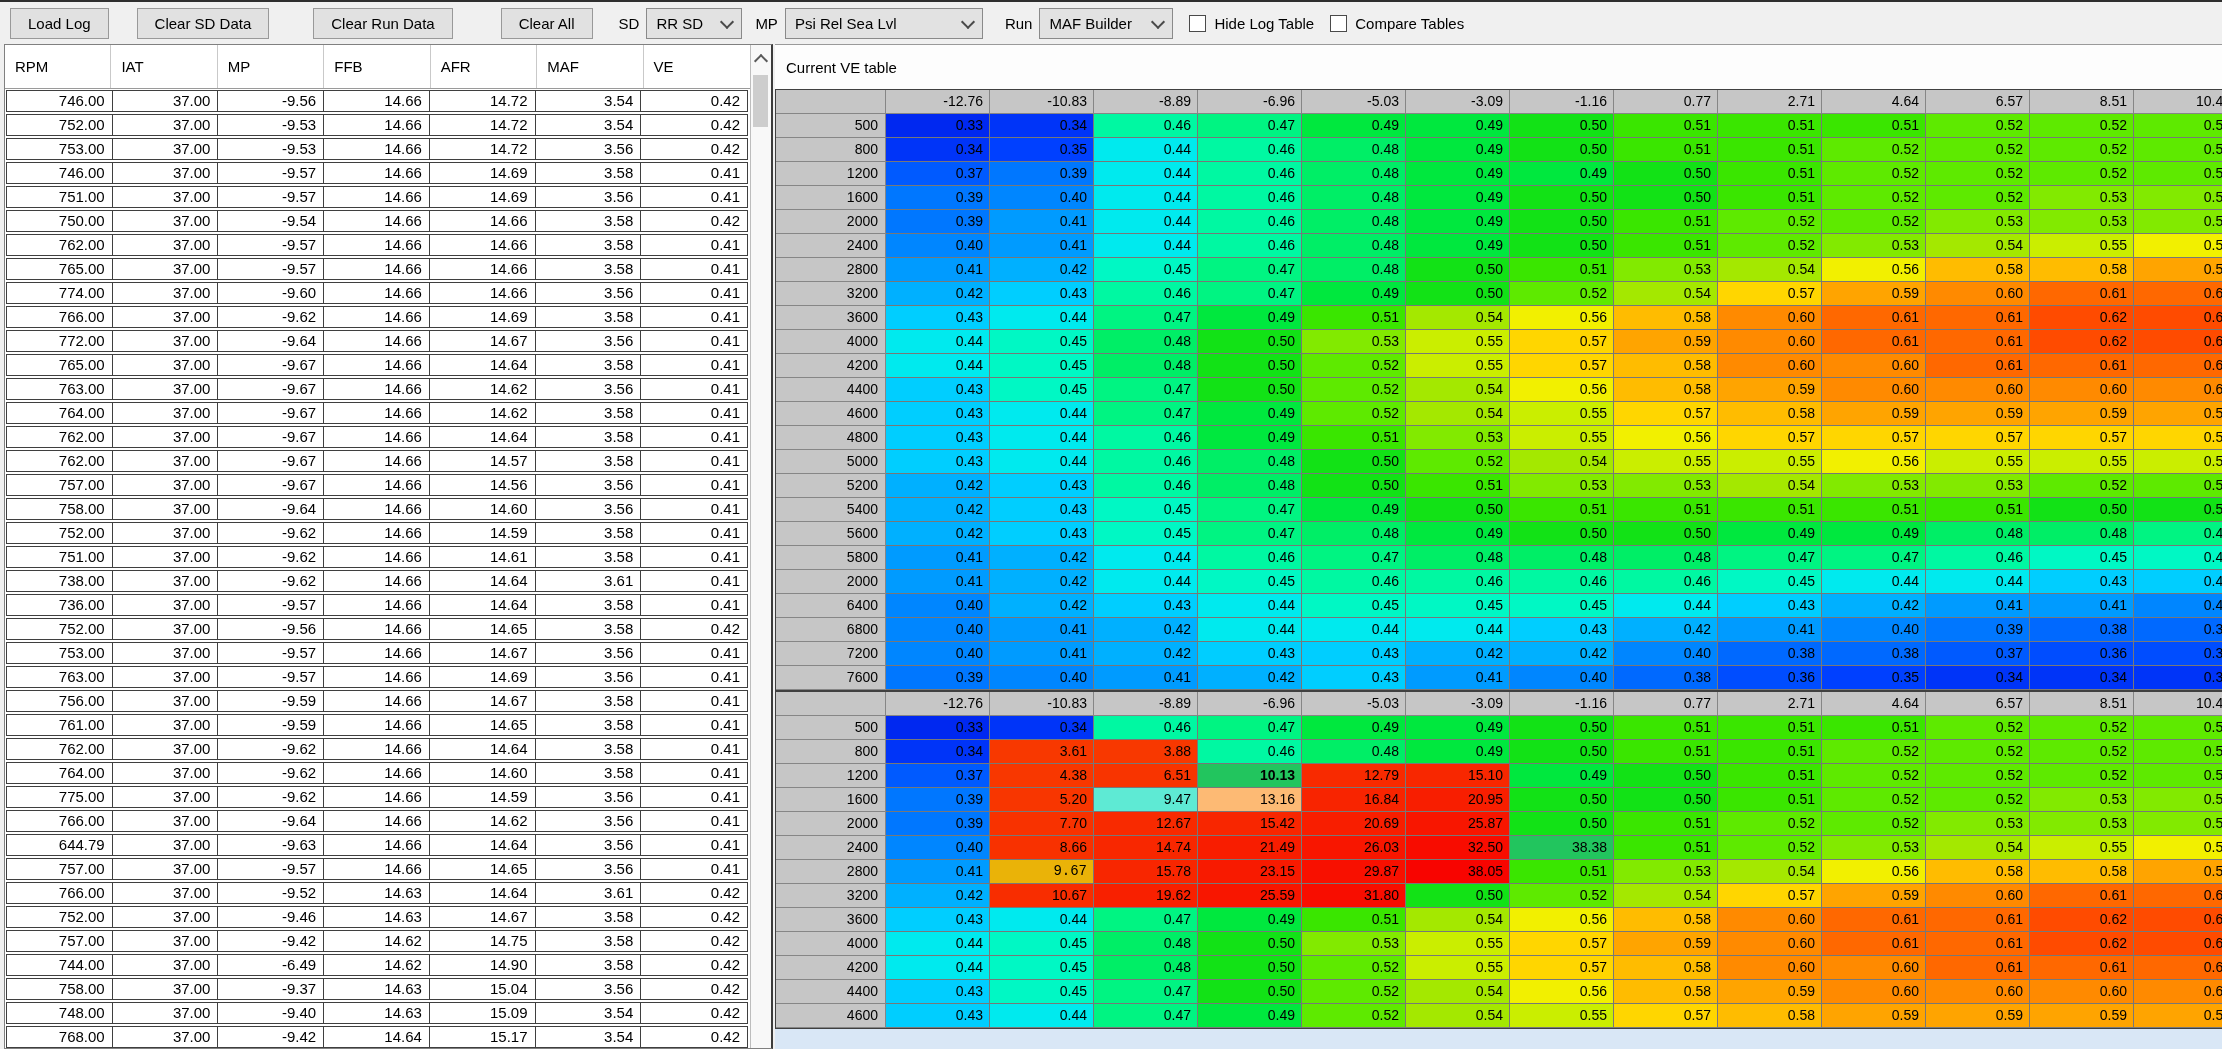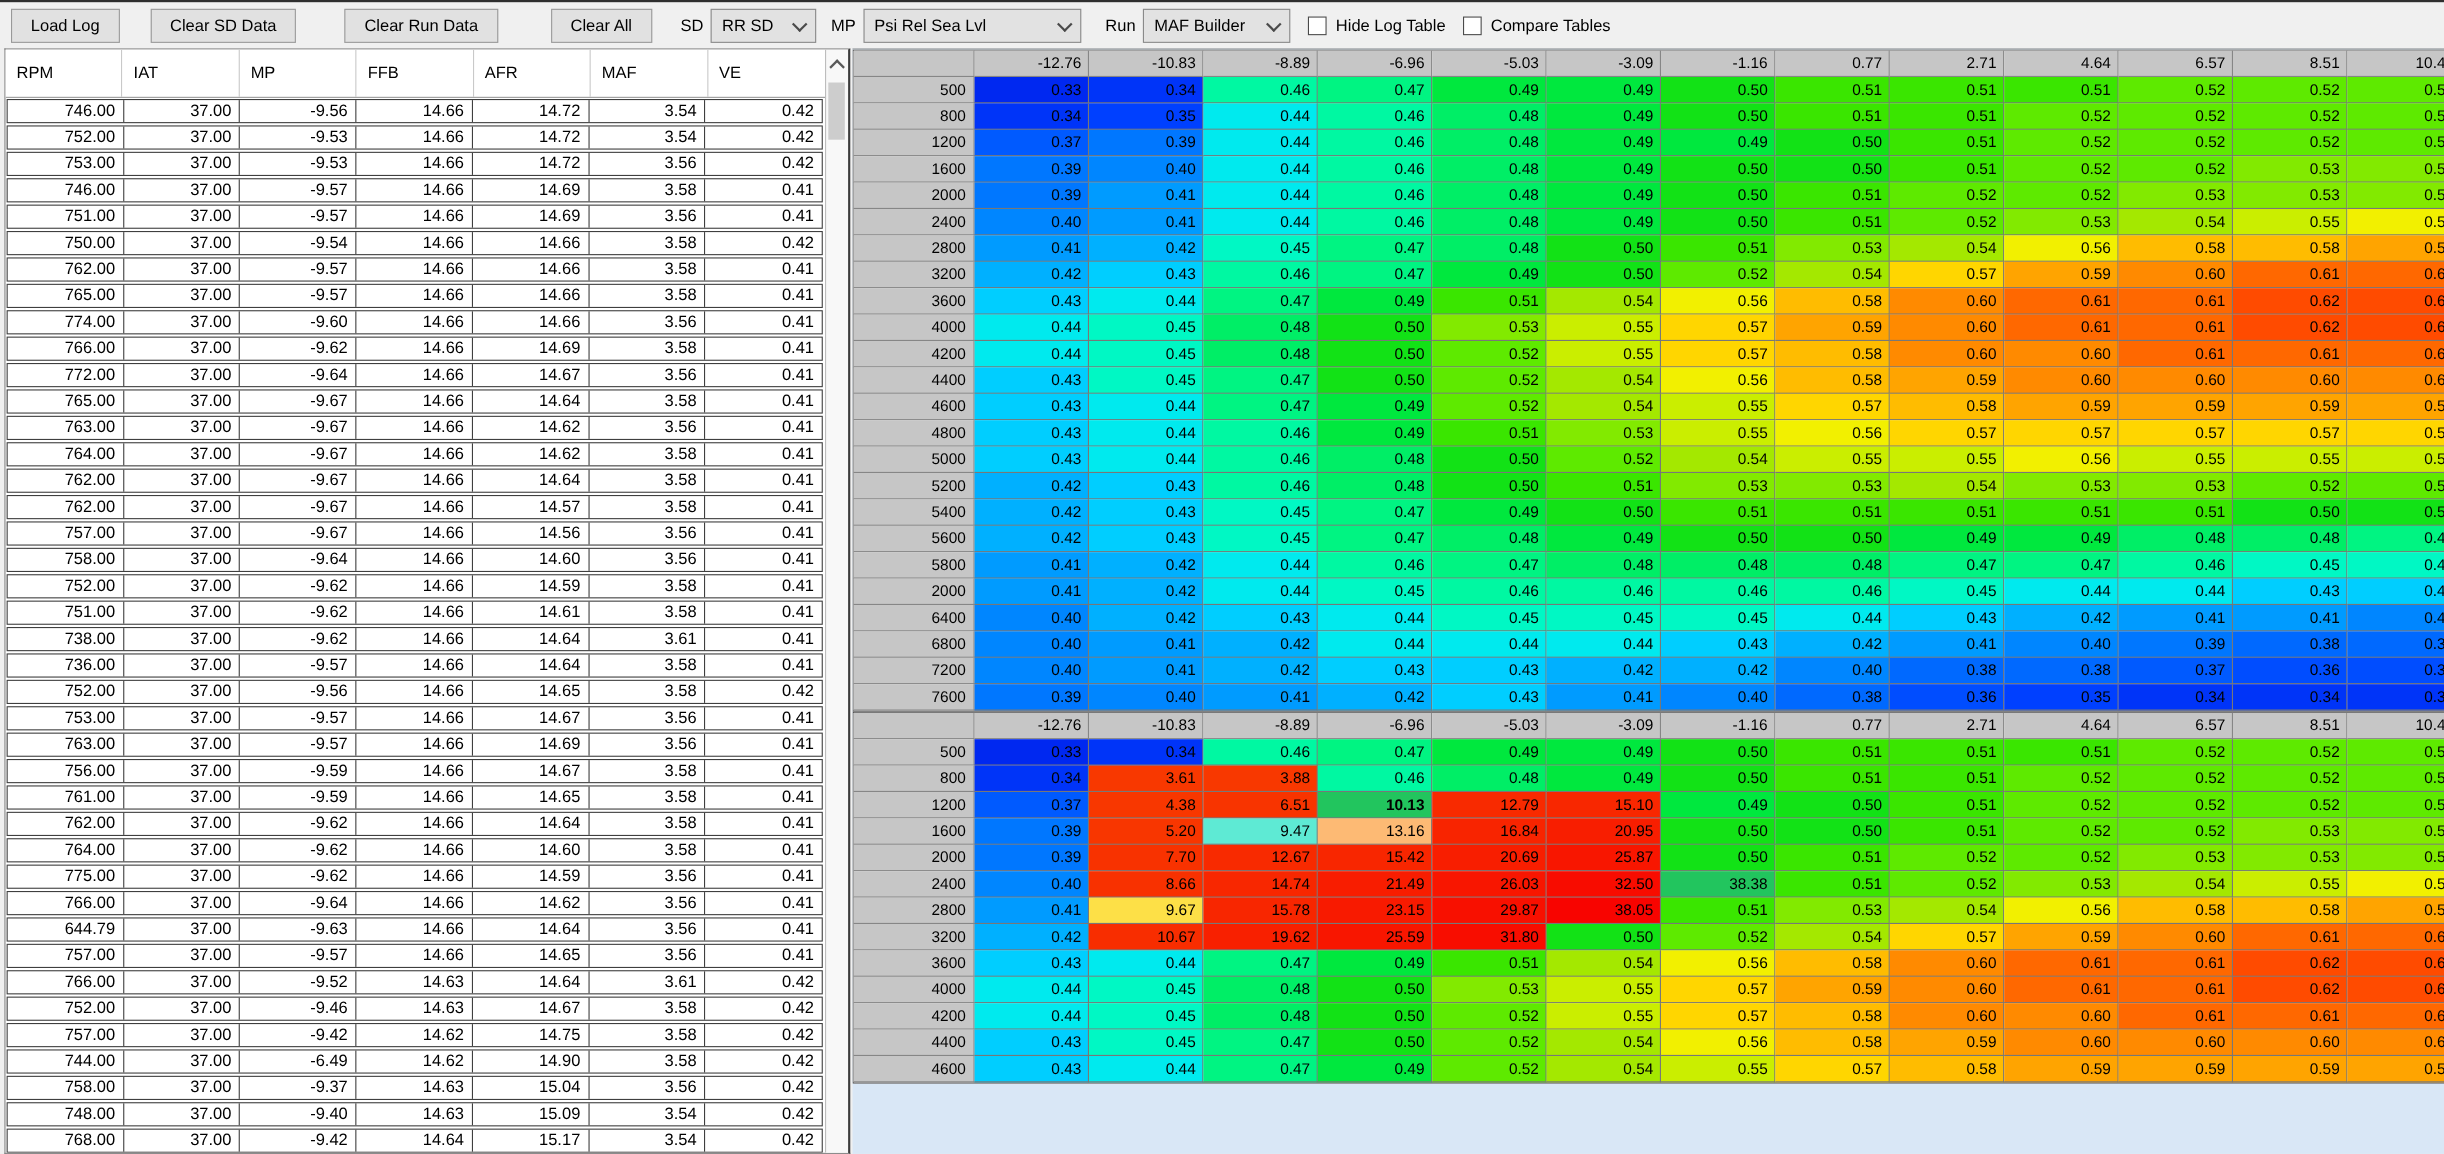--- a/index.html
+++ b/index.html
@@ -507,20 +507,21 @@
   </div>
   <div id="log-scrollbar">
     <div class="scroll-up">
       <span class="chev-up"></span>
     </div>
     <div class="scroll-thumb"></div>
   </div>
 </div>
 
 <div id="ve-panel">
+  <div class="ve-title">Current VE table</div>
   <div class="ve-table" id="current-table">
       <div class="ve-row">
         <div class="ve-corner"></div>
         <div class="ve-colhead">-12.76</div>
         <div class="ve-colhead">-10.83</div>
         <div class="ve-colhead">-8.89</div>
         <div class="ve-colhead">-6.96</div>
         <div class="ve-colhead">-5.03</div>
         <div class="ve-colhead">-3.09</div>
         <div class="ve-colhead">-1.16</div>
@@ -1025,21 +1026,21 @@
         <div class="ve-cell" style="background: rgb(58, 230, 0);">0.51</div>
         <div class="ve-cell" style="background: rgb(94, 234, 0);">0.52</div>
         <div class="ve-cell" style="background: rgb(130, 234, 0);">0.53</div>
         <div class="ve-cell" style="background: rgb(164, 232, 0);">0.54</div>
         <div class="ve-cell" style="background: rgb(202, 238, 0);">0.55</div>
         <div class="ve-cell" style="background: rgb(242, 240, 0);">0.56</div>
       </div>
       <div class="ve-row">
         <div class="ve-rowhead">2800</div>
         <div class="ve-cell" style="background: rgb(0, 155, 255);">0.41</div>
-        <div class="ve-cell" style="background: #fde047;">9.67</div>
+        <div class="ve-cell" style="background: #eab308; font-family: Liberation Mono, monospace;">9.67</div>
         <div class="ve-cell" style="background: rgb(248, 38, 0);">15.78</div>
         <div class="ve-cell" style="background: rgb(248, 26, 0);">23.15</div>
         <div class="ve-cell" style="background: rgb(248, 16, 0);">29.87</div>
         <div class="ve-cell" style="background: rgb(248, 4, 0);">38.05</div>
         <div class="ve-cell" style="background: rgb(58, 230, 0);">0.51</div>
         <div class="ve-cell" style="background: rgb(130, 234, 0);">0.53</div>
         <div class="ve-cell" style="background: rgb(164, 232, 0);">0.54</div>
         <div class="ve-cell" style="background: rgb(242, 240, 0);">0.56</div>
         <div class="ve-cell" style="background: rgb(255, 188, 0);">0.58</div>
         <div class="ve-cell" style="background: rgb(255, 188, 0);">0.58</div>

